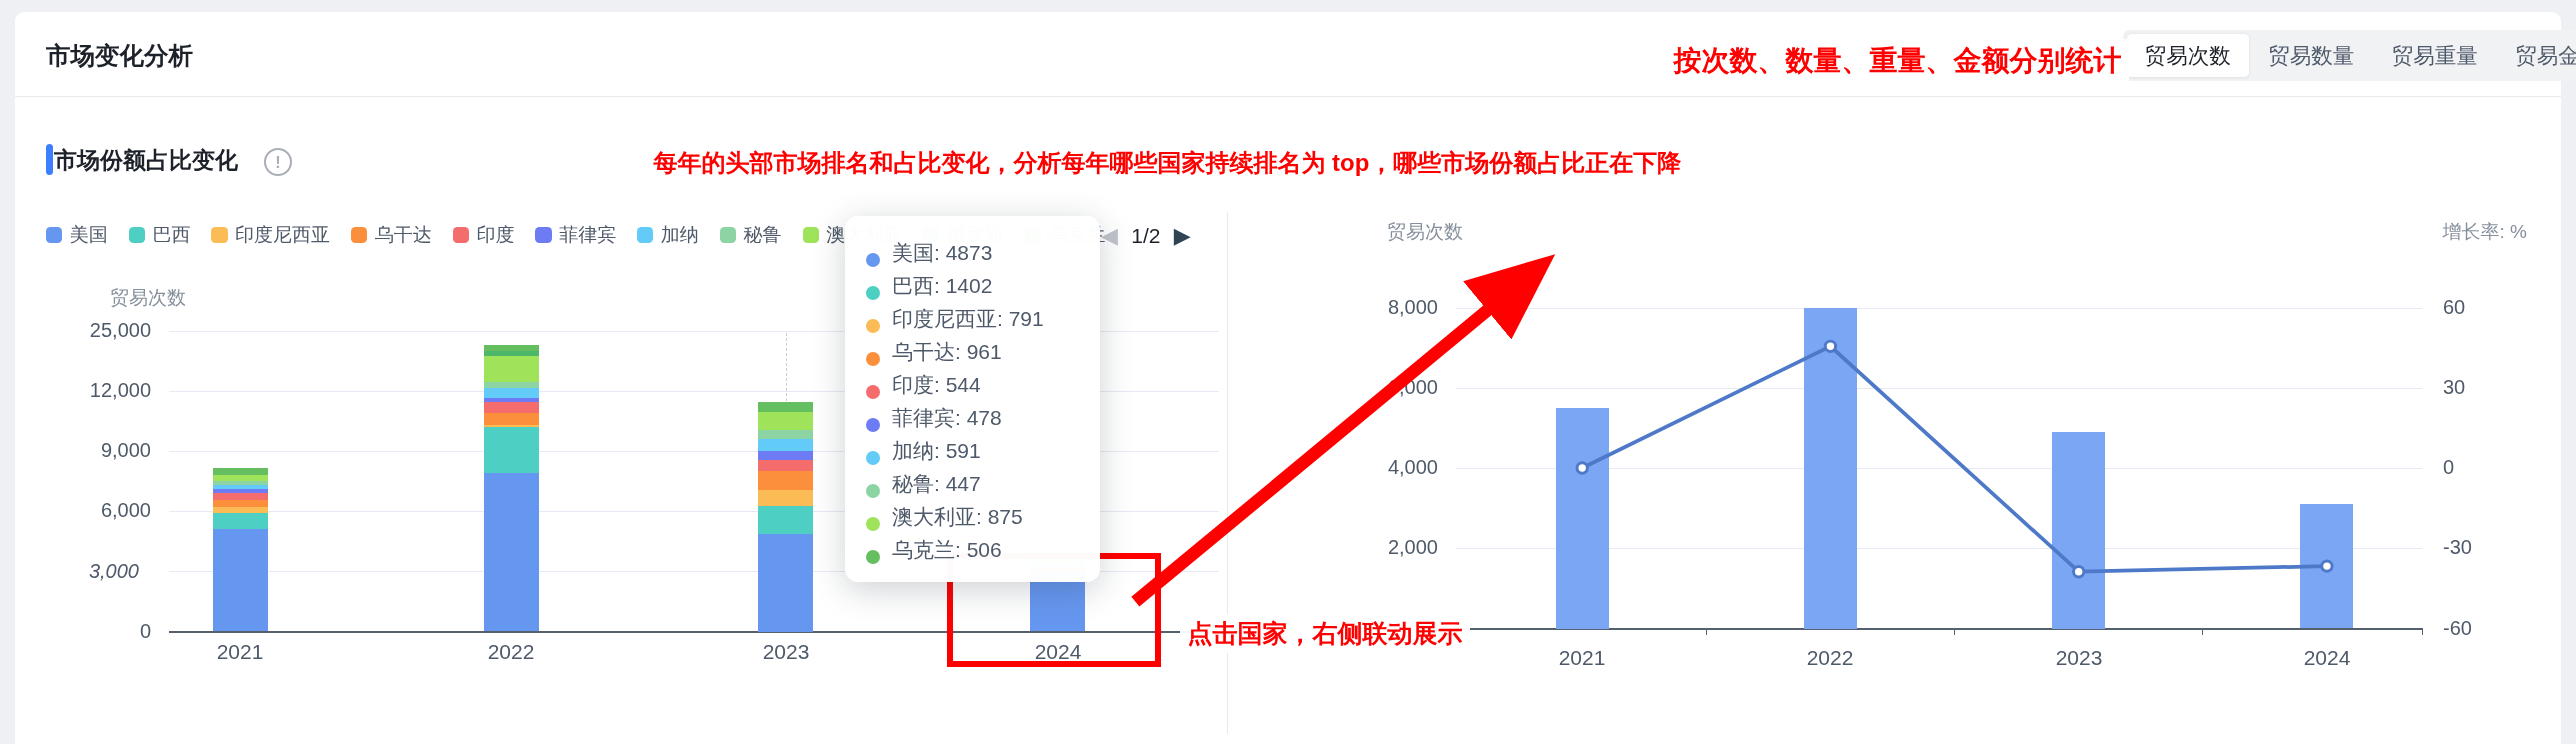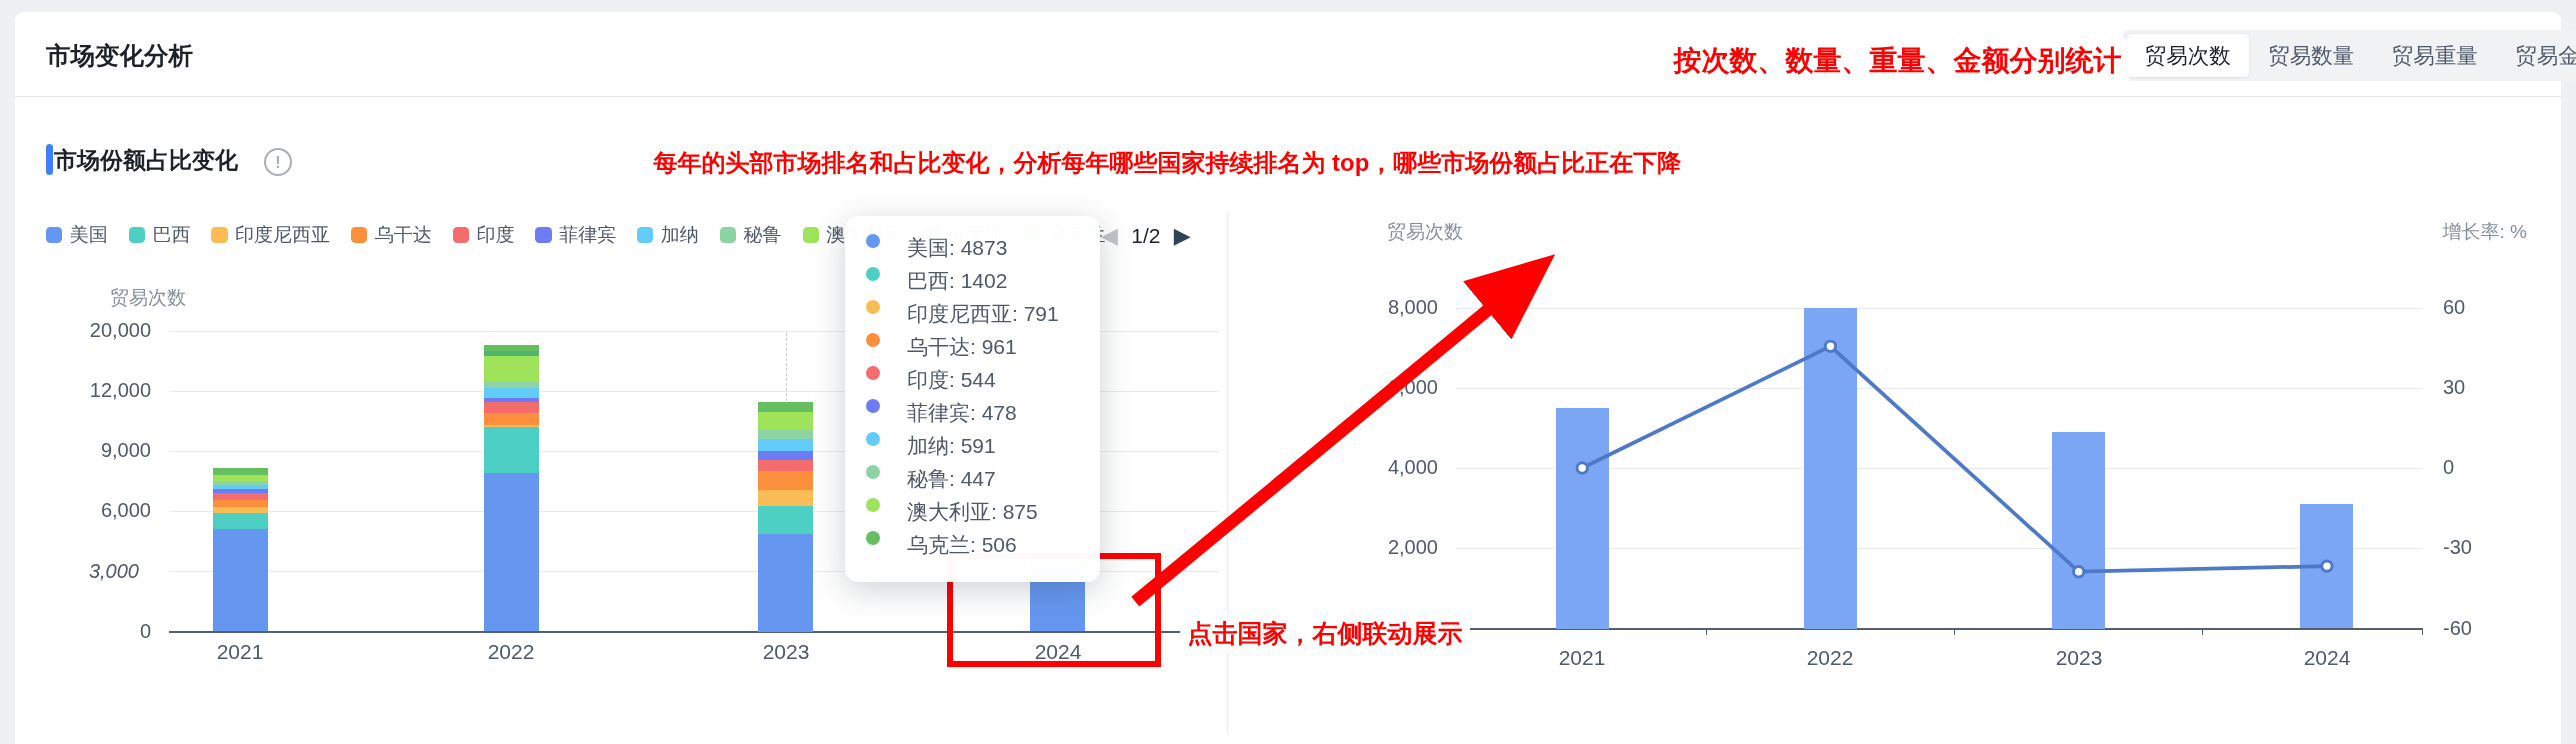--- a/index.html
+++ b/index.html
@@ -37,21 +37,21 @@
   .axis-line{position:absolute;height:0;border-top:2.2px solid #55606e;}
   .tick-label{position:absolute;font-size:20px;color:#4e5969;white-space:nowrap;}
   .tick-label.right-align{text-align:right;}
   .cat-label{position:absolute;font-size:21px;color:#4e5969;transform:translateX(-50%);white-space:nowrap;}
   .bar-seg{position:absolute;}
   .hover-dash{position:absolute;width:0;border-left:1.5px dashed #c9cdd4;z-index:1;}
   .v-divider{position:absolute;left:1227px;top:212px;width:0;height:522px;border-left:1.5px solid #e8eaee;}
   .axis-tick{position:absolute;width:0;height:7.4px;border-left:1.5px solid #55606e;}
   
   .tooltip{position:absolute;left:845px;top:216px;width:213px;background:rgba(255,255,255,0.98);border-radius:13.3px;box-shadow:0 7.4px 33px rgba(31,45,61,0.22);padding:18px 21px;z-index:50;}
-  .tt-row{display:flex;align-items:flex-start;gap:27px;height:33px;}
+  .tt-row{display:flex;align-items:flex-end;gap:12px;height:33px;}
   .tt-dot{width:14px;height:14px;border-radius:50%;flex:none;}
   .tt-text{font-size:21px;color:#4e5969;white-space:nowrap;}
   
   .red-rect{position:absolute;left:947px;top:553px;width:202px;height:102px;border:6.7px solid #ff0000;z-index:38;}
   svg.overlay{position:absolute;left:0;top:0;z-index:4;pointer-events:none;}
   svg.overlay-red{z-index:39;}
 </style>
 </head>
 <body>
 
@@ -130,21 +130,21 @@
       <div class="tick-label right-align" style="left: 44px; width: 107px; top: 620px;">0</div>
       <div class="gridline" style="left: 169px; top: 571px; width: 1050px;"></div>
       <div class="tick-label right-align" style="left: 32px; width: 107px; top: 560px; font-style: italic;">3,000</div>
       <div class="gridline" style="left: 169px; top: 511px; width: 1050px;"></div>
       <div class="tick-label right-align" style="left: 44px; width: 107px; top: 499px;">6,000</div>
       <div class="gridline" style="left: 169px; top: 451px; width: 1050px;"></div>
       <div class="tick-label right-align" style="left: 44px; width: 107px; top: 439px;">9,000</div>
       <div class="gridline" style="left: 169px; top: 391px; width: 1050px;"></div>
       <div class="tick-label right-align" style="left: 44px; width: 107px; top: 379px;">12,000</div>
       <div class="gridline" style="left: 169px; top: 331px; width: 1050px;"></div>
-      <div class="tick-label right-align" style="left: 44px; width: 107px; top: 319px;">20,000</div>
+      <div class="tick-label right-align" style="left: 44px; width: 107px; top: 319px;">25,000</div>
       <div class="axis-line" style="left: 169px; top: 631px; width: 1050px;"></div>
       <div class="hover-dash" style="left: 786px; top: 333px; height: 298px;"></div>
       <div class="bar-seg" style="left: 213px; width: 55px; top: 529px; height: 102px; background: rgb(102, 151, 240); z-index: 2;"></div>
       <div class="bar-seg" style="left: 213px; width: 55px; top: 513px; height: 16px; background: rgb(77, 208, 195); z-index: 2;"></div>
       <div class="bar-seg" style="left: 213px; width: 55px; top: 506px; height: 6.7px; background: rgb(251, 187, 85); z-index: 2;"></div>
       <div class="bar-seg" style="left: 213px; width: 55px; top: 500px; height: 6.7px; background: rgb(251, 143, 60); z-index: 2;"></div>
       <div class="bar-seg" style="left: 213px; width: 55px; top: 493px; height: 6.7px; background: rgb(245, 108, 108); z-index: 2;"></div>
       <div class="bar-seg" style="left: 213px; width: 55px; top: 489px; height: 4px; background: rgb(109, 124, 245); z-index: 2;"></div>
       <div class="bar-seg" style="left: 213px; width: 55px; top: 485px; height: 4px; background: rgb(99, 203, 247); z-index: 2;"></div>
       <div class="bar-seg" style="left: 213px; width: 55px; top: 481px; height: 4px; background: rgb(140, 212, 164); z-index: 2;"></div>

